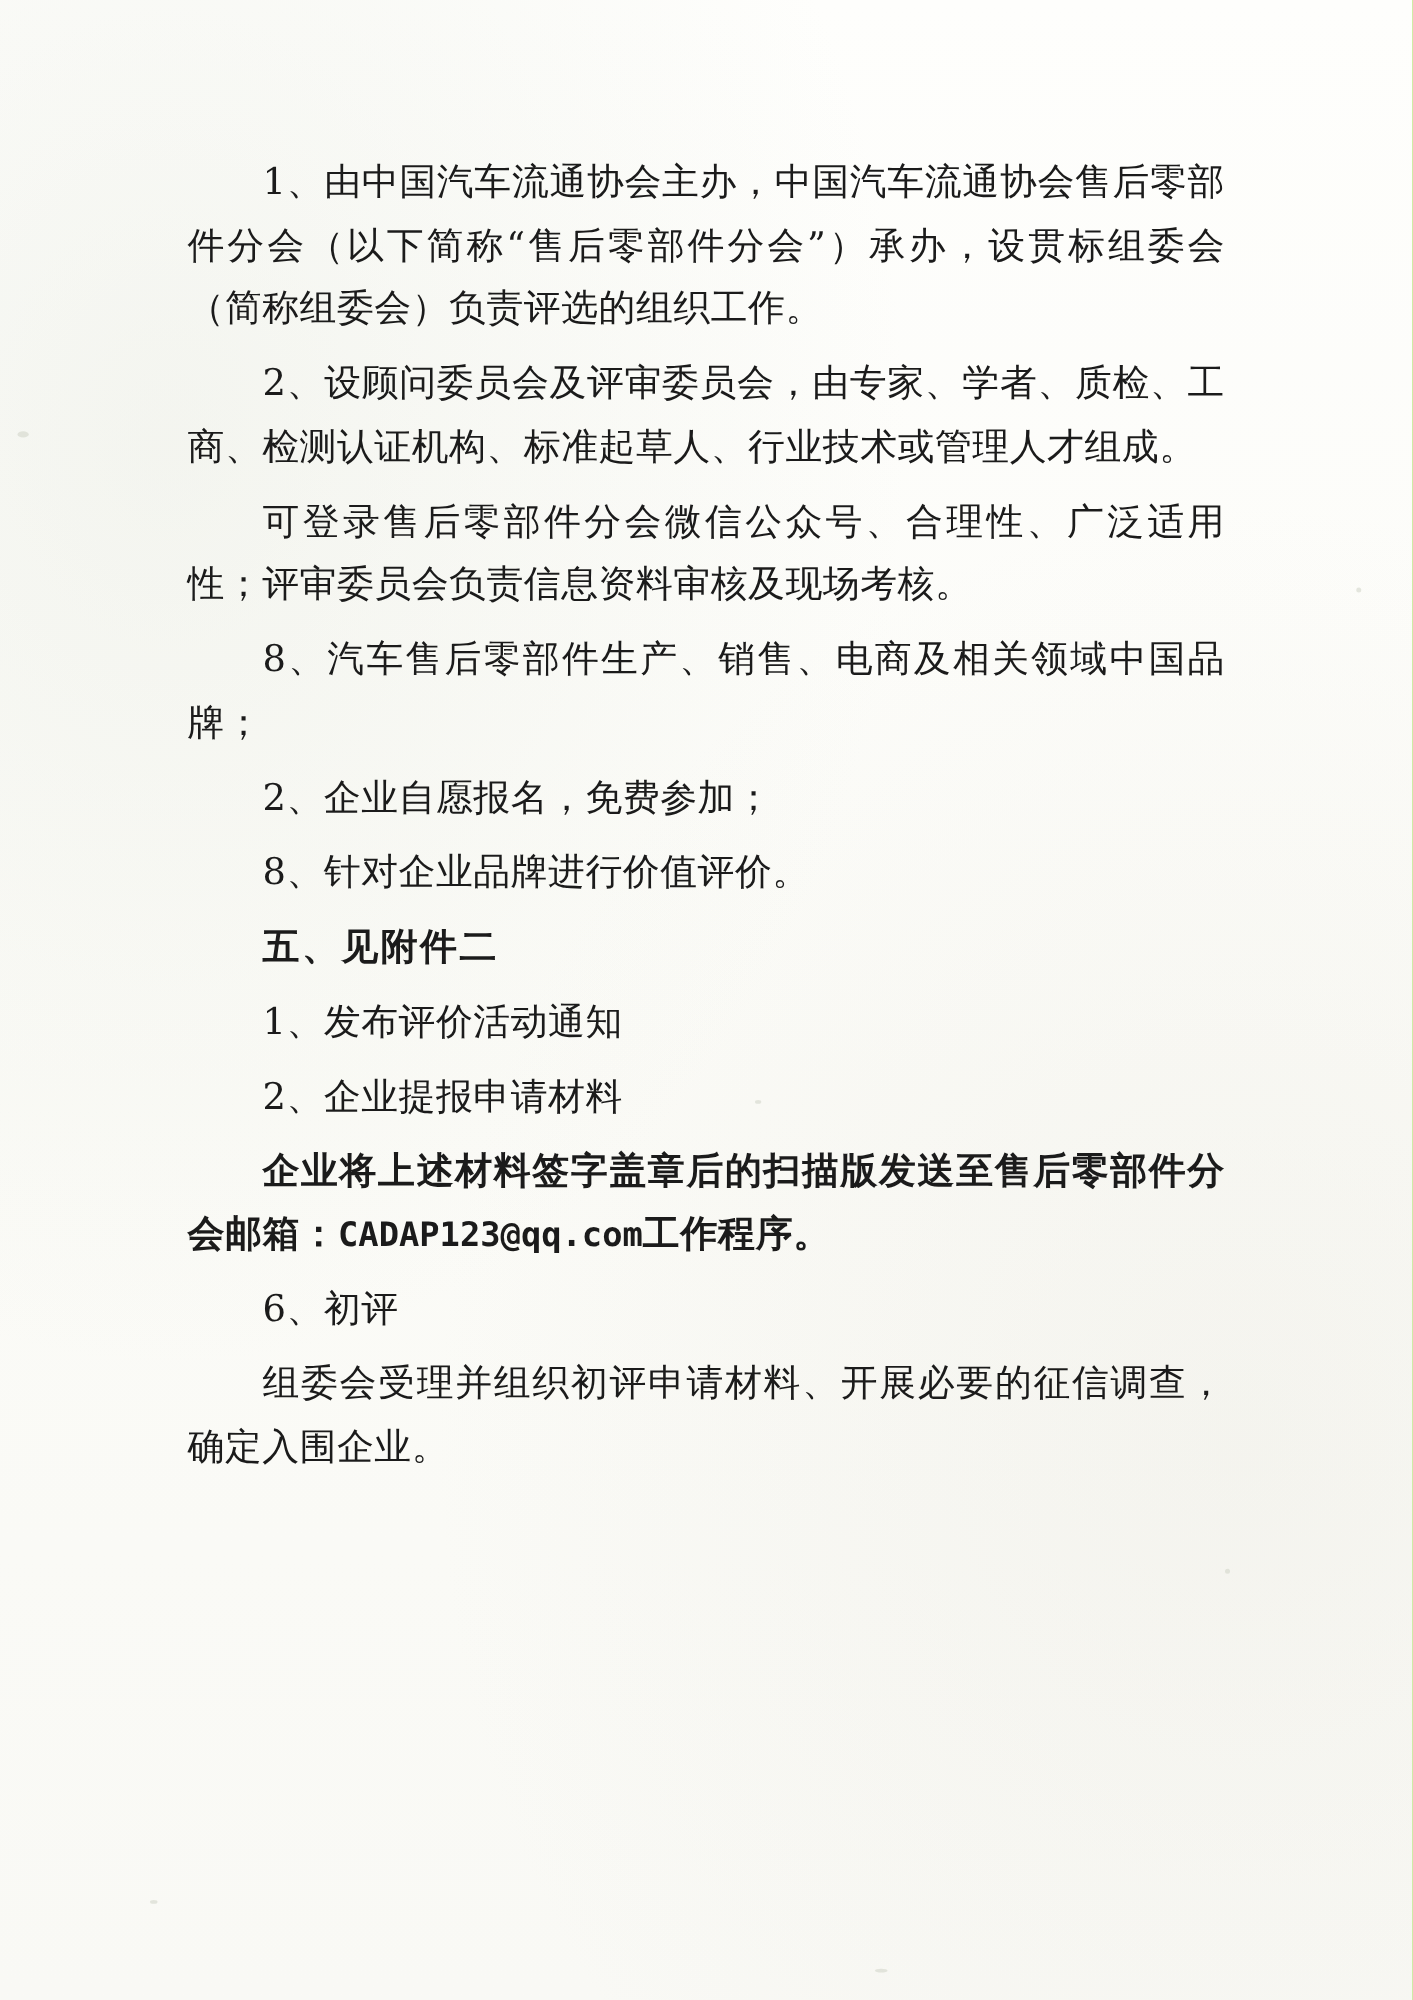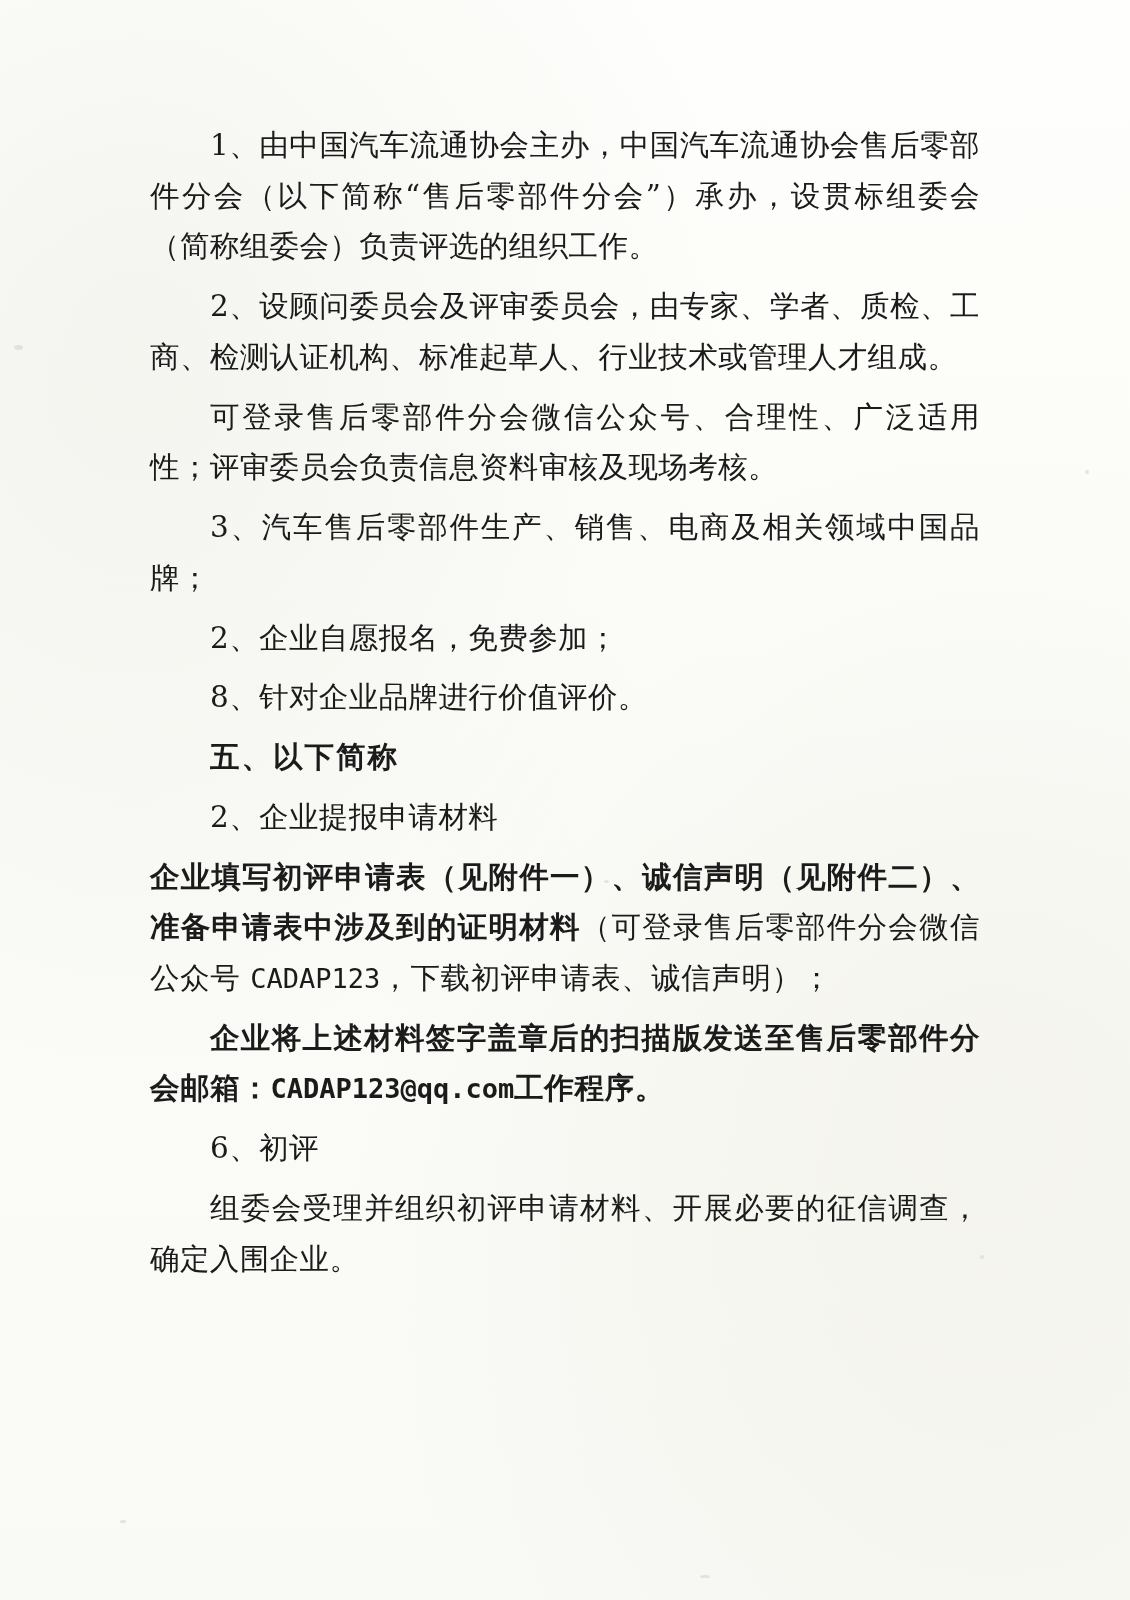--- a/index.html
+++ b/index.html
@@ -84,34 +84,32 @@
 
   <div class="content">
 
     <p class="para indent">1、由中国汽车流通协会主办，中国汽车流通协会售后零部件分会（以下简称“售后零部件分会”）承办，设贯标组委会（简称组委会）负责评选的组织工作。</p>
 
     <p class="para indent">2、设顾问委员会及评审委员会，由专家、学者、质检、工商、检测认证机构、标准起草人、行业技术或管理人才组成。</p>
 
     <p class="para indent">可登录售后零部件分会微信公众号、合理性、广泛适用性；评审委员会负责信息资料审核及现场考核。</p>
 
 
-    <p class="para indent">3、汽车售后零部件生产、销售、电商及相关领域中国品牌；</p>
+    <p class="para indent">8、汽车售后零部件生产、销售、电商及相关领域中国品牌；</p>
 
     <p class="para indent">2、企业自愿报名，免费参加；</p>
 
     <p class="para indent">8、针对企业品牌进行价值评价。</p>
 
-    <p class="para heading">五、以下简称</p>
+    <p class="para heading">五、见附件二</p>
 
+    <p class="para indent">1、发布评价活动通知</p>
 
     <p class="para indent">2、企业提报申请材料</p>
 
-    <p class="para bold-block">
-      <span>企业填写初评申请表（见附件一）、诚信声明（见附件二）、准备申请表中涉及到的证明材料</span><span class="thin">（可登录售后零部件分会微信公众号 </span><span class="thin mono">CADAP123</span><span class="thin">，下载初评申请表、诚信声明）；</span>
-    </p>
 
     <p class="para bold-block" style="text-indent:60px;">
       <span>企业将上述材料签字盖章后的扫描版发送至售后零部件分会邮箱：</span><span class="mono">CADAP123@qq.com</span><span>工作程序。</span>
     </p>
 
     <p class="para indent">6、初评</p>
 
     <p class="para indent">组委会受理并组织初评申请材料、开展必要的征信调查，确定入围企业。</p>
 
   </div>

